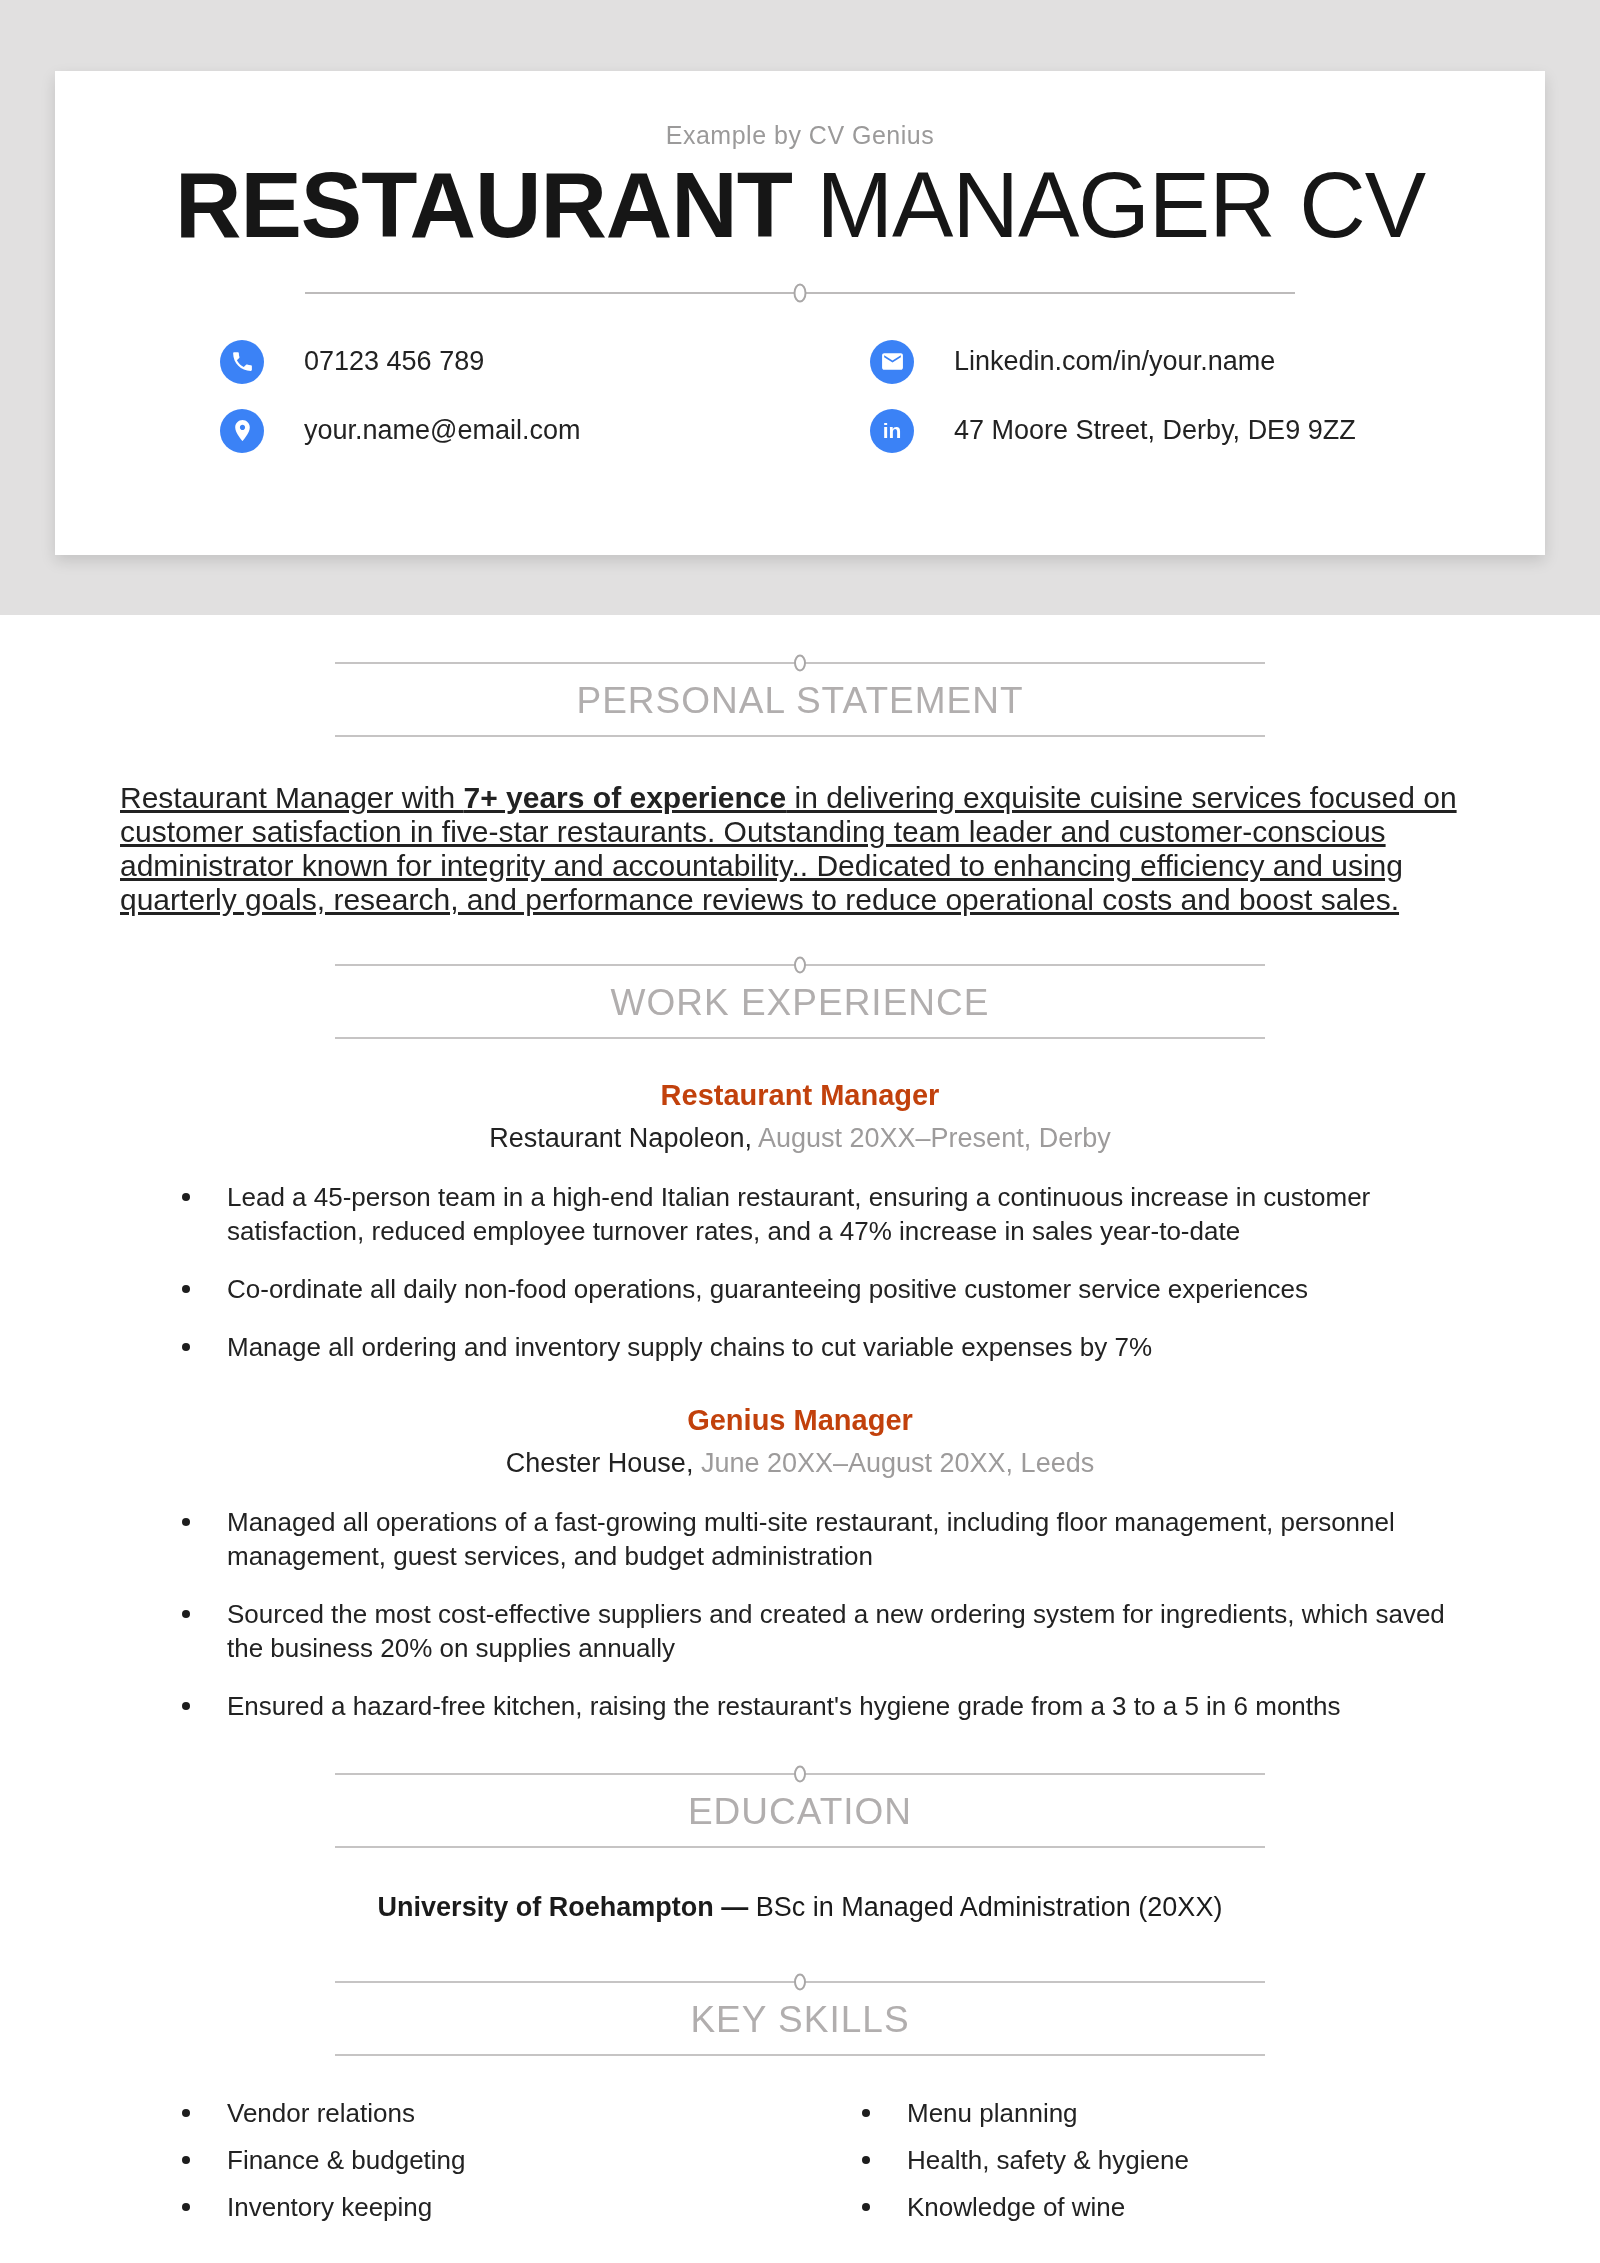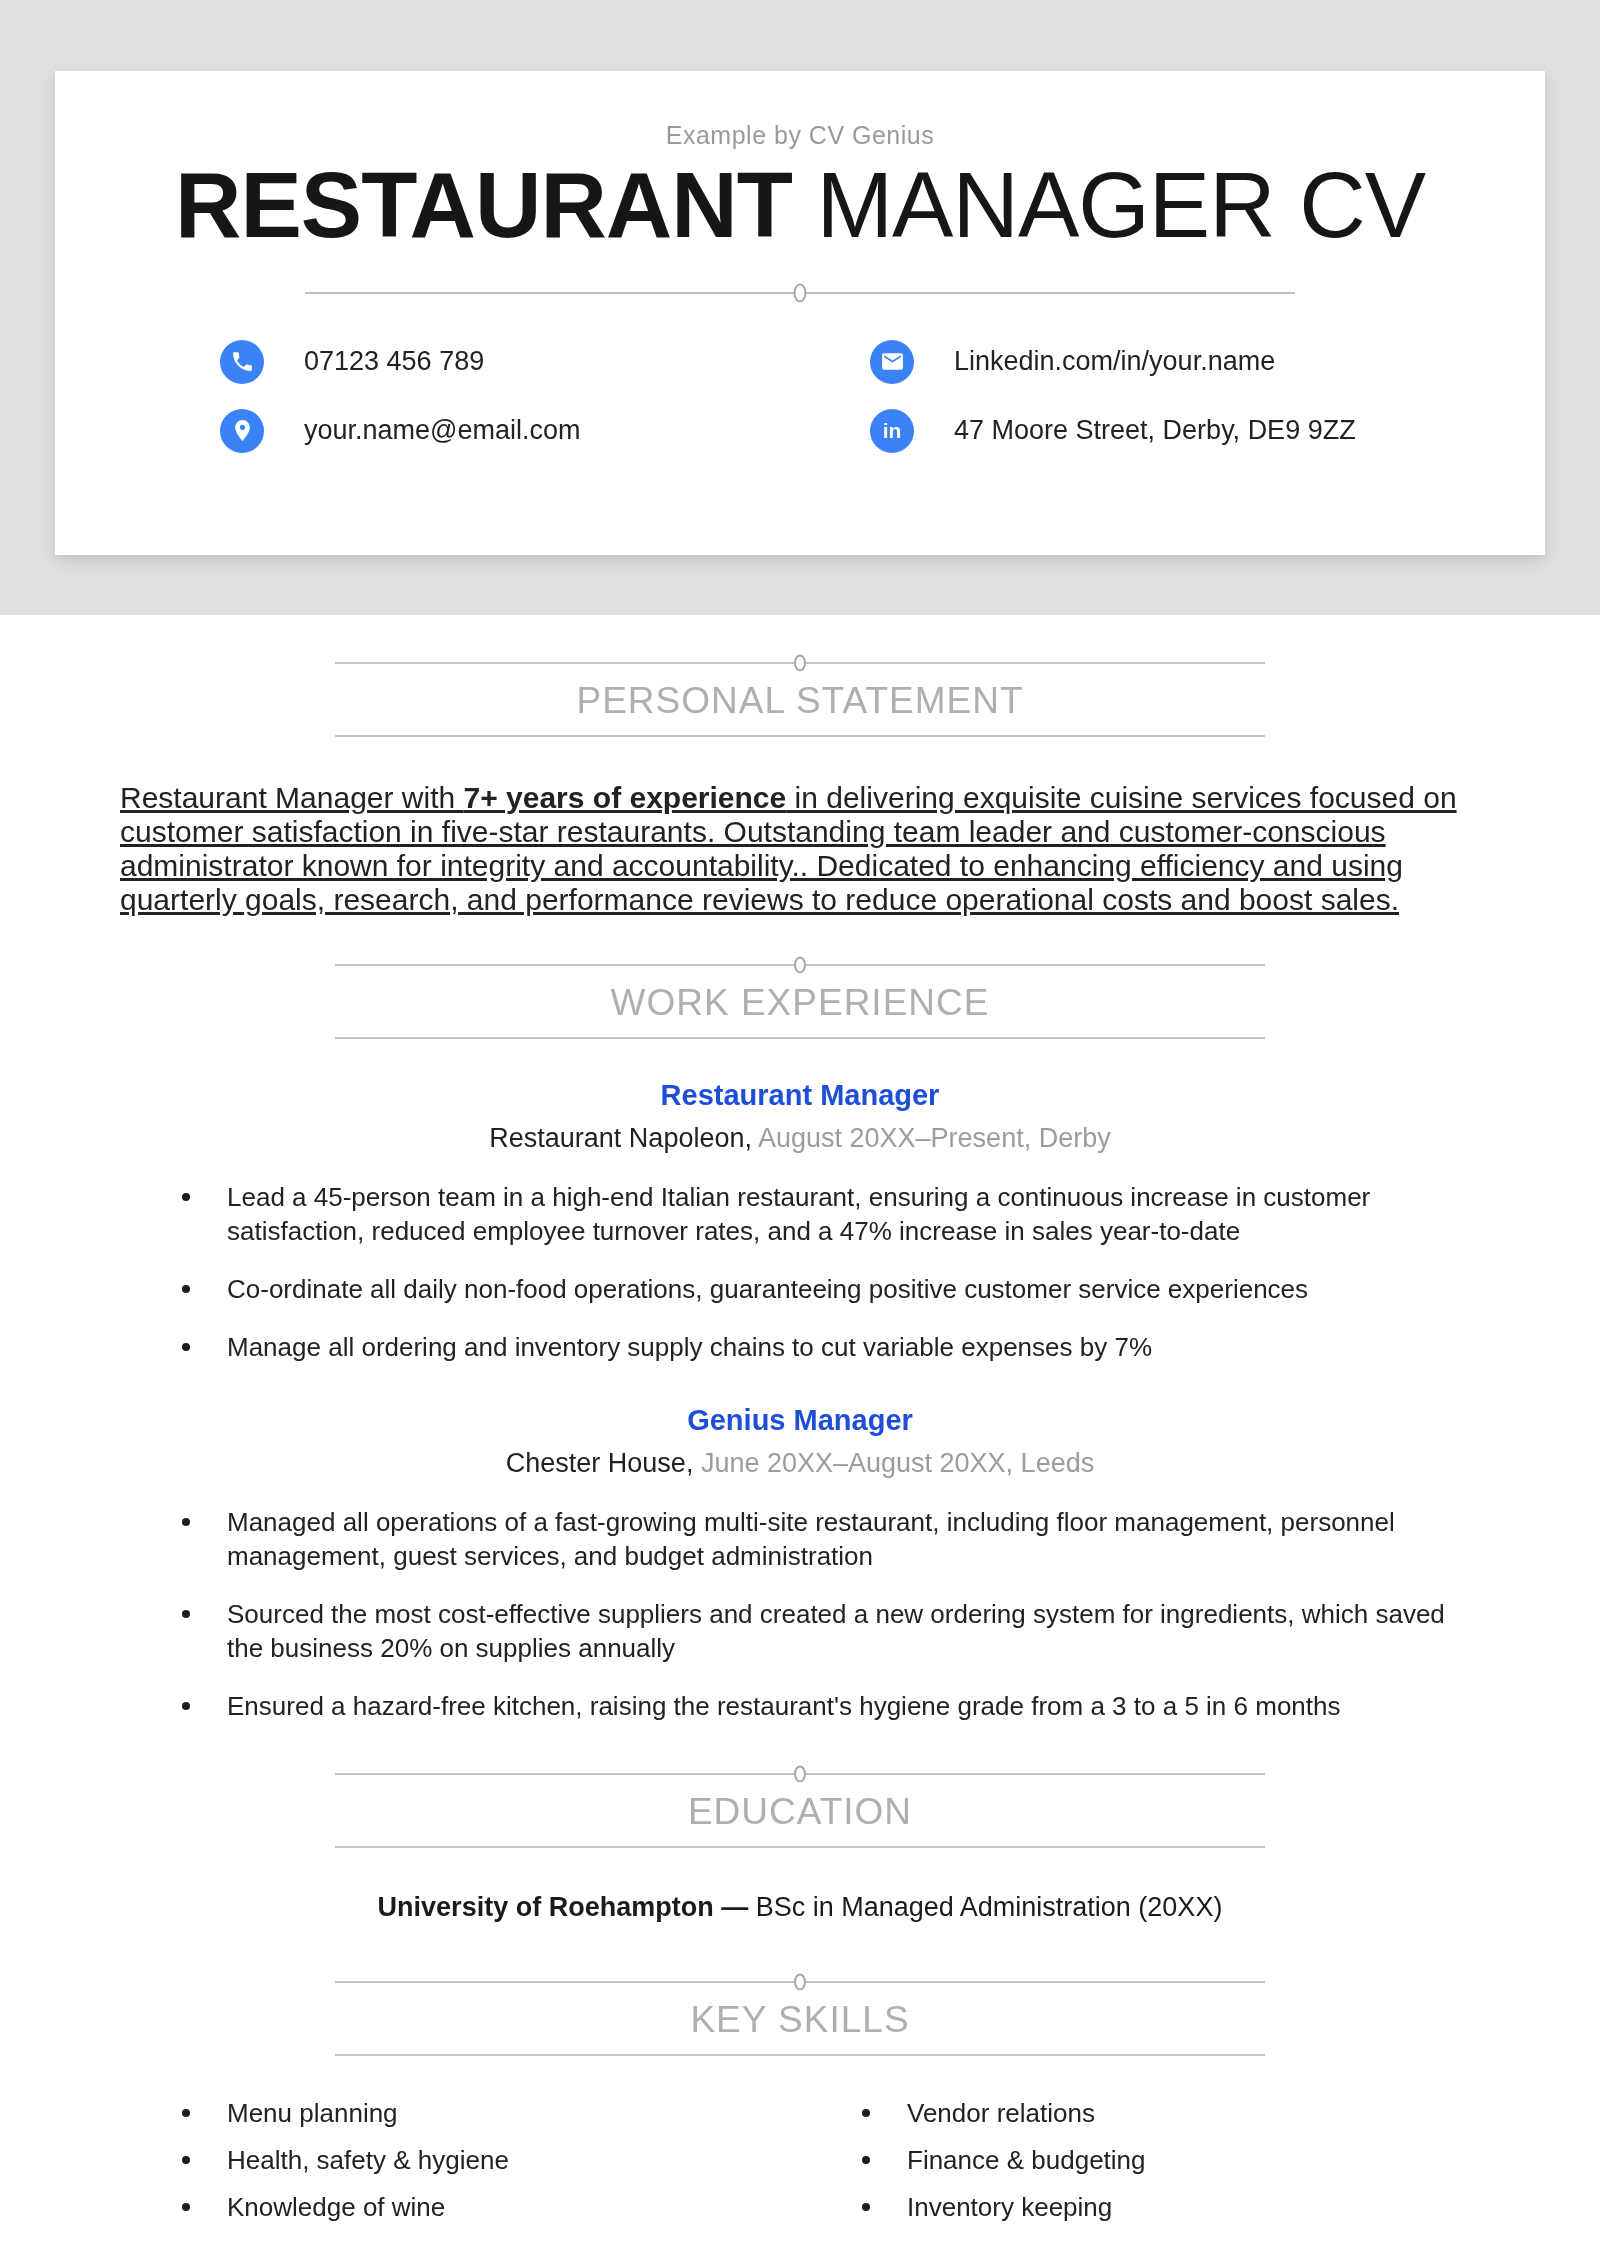--- a/index.html
+++ b/index.html
@@ -54,21 +54,21 @@
     margin: 0; padding: 16px 0 13px; text-align: center;
     font-size: 37px; font-weight: 400; color: #b1aeae; letter-spacing: 1px;
   }
   .section-head .line-bottom { border-top: 2px solid #c6c4c4; }
 
   .sh-personal { margin-top: 47px; }
   .ps-text { margin-top: 44px; font-size: 30px; line-height: 34px; color: #222; text-decoration: underline; }
   .ps-text strong { font-weight: 700; }
 
   .sh-work { margin-top: 47px; }
-  .job-title { text-align: center; font-weight: 700; font-size: 29px; margin-top: 40px; color: #1d4ed8; }
+  .job-title { text-align: center; font-weight: 700; font-size: 29px; margin-top: 40px; color: #c2410c; }
   .job-meta { text-align: center; font-size: 27px; margin-top: 11px; color: #222; }
   .muted { color: #9d9b9b; }
 
   .bullets { margin-top: 26px; }
   .bullet { position: relative; padding-left: 107px; font-size: 26px; line-height: 34px; margin-bottom: 24px; color: #222; }
   .bullet::before {
     content: ""; position: absolute; left: 62px; top: 13px;
     width: 8px; height: 8px; border-radius: 50%; background: #1d1d1d;
   }
 
@@ -180,24 +180,24 @@
   <div class="section-head sh-skills">
     <div class="line-top">
         <span class="knot"></span>
       </div>
     <h2>KEY SKILLS</h2>
     <div class="line-bottom"></div>
   </div>
 
   <div class="skills">
     <div>
+      <div class="bullet">Vendor relations</div>
+      <div class="bullet">Finance &amp; budgeting</div>
+      <div class="bullet">Inventory keeping</div>
+    </div>
+    <div>
       <div class="bullet">Menu planning</div>
       <div class="bullet">Health, safety &amp; hygiene</div>
       <div class="bullet">Knowledge of wine</div>
     </div>
-    <div>
-      <div class="bullet">Vendor relations</div>
-      <div class="bullet">Finance &amp; budgeting</div>
-      <div class="bullet">Inventory keeping</div>
-    </div>
   </div>
 
 </div>
 
 </body></html>

